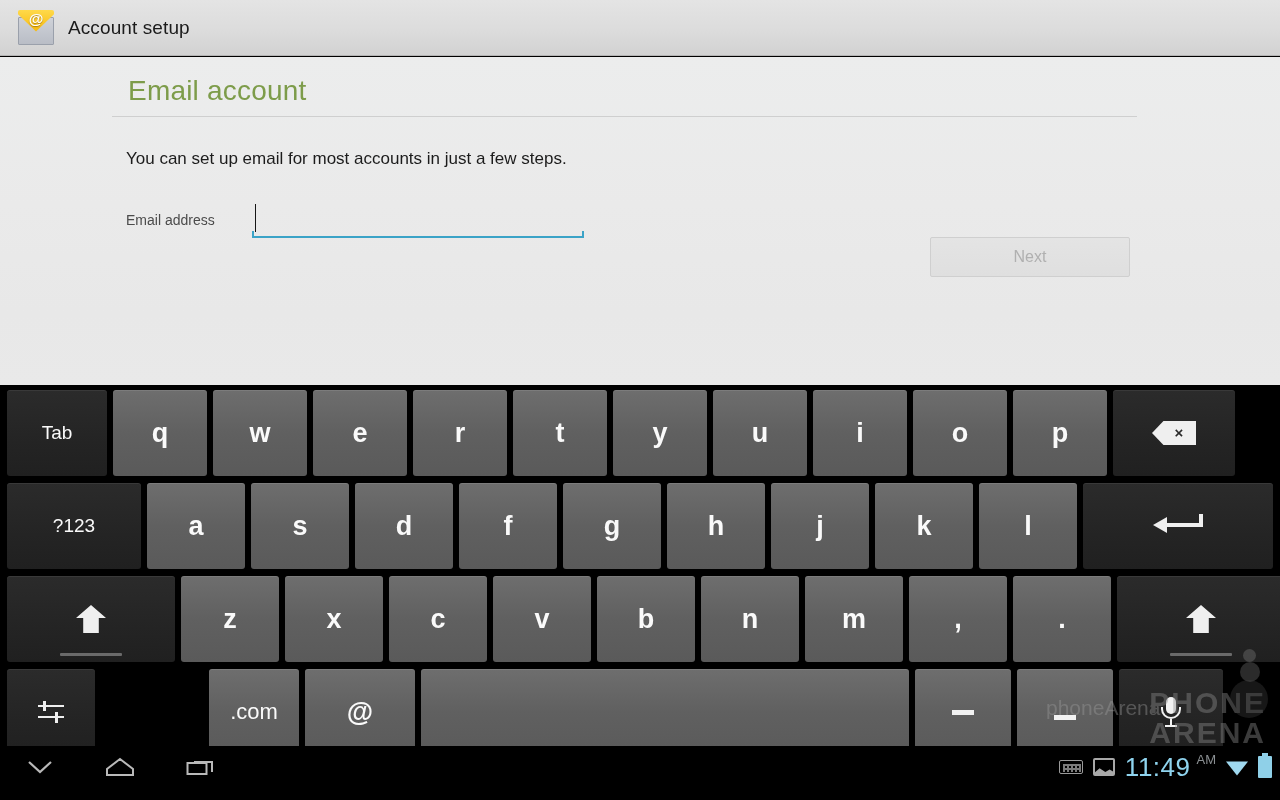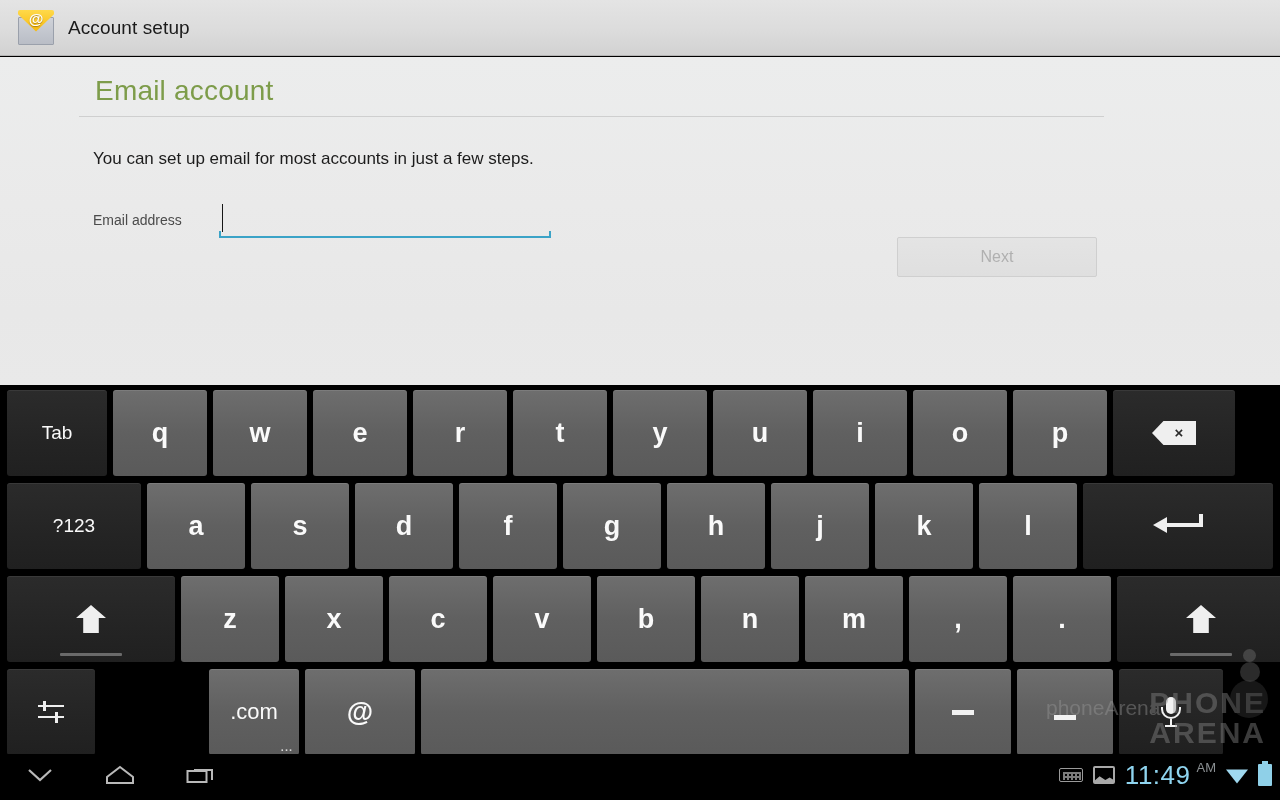--- a/index.html
+++ b/index.html
@@ -75,21 +75,21 @@
 
   
   #content {
     position: absolute;
     left: 0; top: 57px;
     width: 1280px; height: 328px;
     background: linear-gradient(to bottom, #eceded 0%, #eaeaea 45%, #e8e8e8 78%, #e9e9e9 100%);
   }
   #content-inner {
     position: relative;
-    padding-left: 79px;
+    padding-left: 112px;
   }
   #page-title {
     font-size: 28px;
     color: #7d9c4a;
     padding-top: 18px;
     padding-left: 16px;
     font-weight: normal;
     letter-spacing: .2px;
   }
   #title-rule {
@@ -358,21 +358,21 @@
   .glyph-mic .base {
     position: absolute;
     left: 4px; bottom: 0;
     width: 12px; height: 2px;
     background: #f2f2f2;
   }
 
   
   #navbar {
     position: absolute;
-    left: 0; bottom: 4px;
+    left: 0; bottom: 12px;
     width: 1280px; height: 42px;
     background: #000;
     display: flex;
     align-items: center;
   }
   .nav-btn {
     width: 80px; height: 42px;
     display: flex; align-items: center; justify-content: center;
   }
   .ic-back-down {

